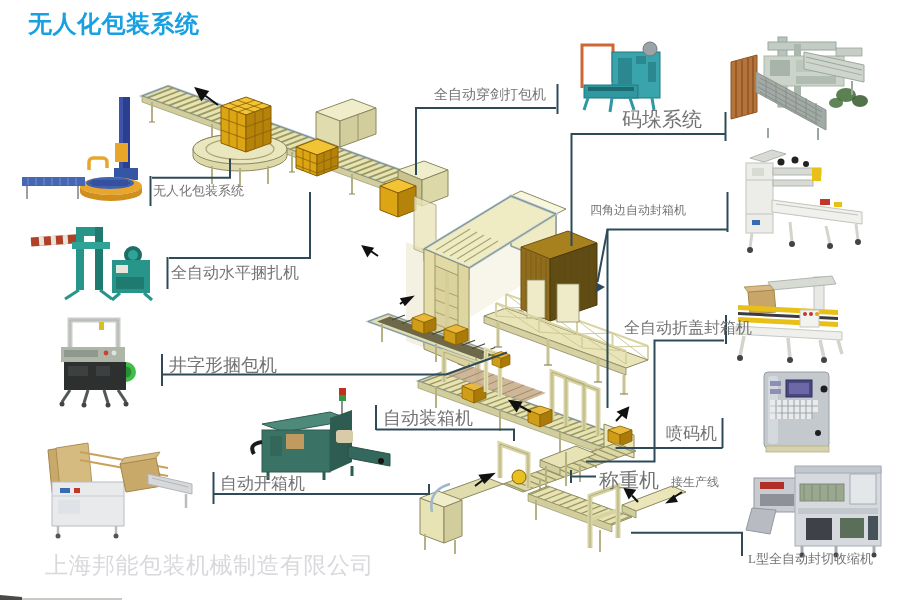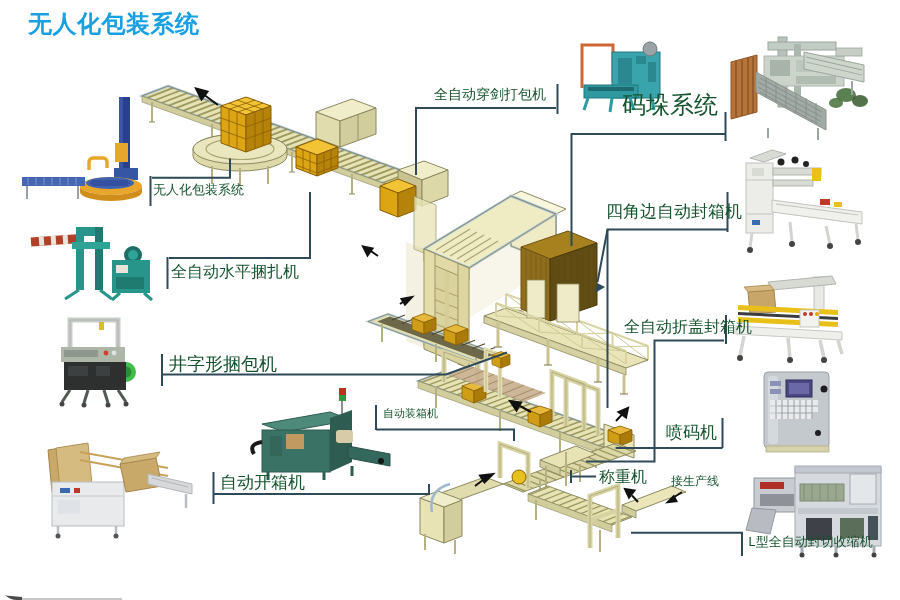--- a/index.html
+++ b/index.html
@@ -1,20 +1,20 @@
 <!DOCTYPE html>
 <html><head>
 <meta charset="utf-8">
 <style>
   html,body{margin:0;padding:0;background:#fff;}
   #stage{position:relative;width:900px;height:600px;background:#ffffff;overflow:hidden;
-         font-family:"DejaVu Sans",sans-serif;border-radius:17px;}
+         font-family:"DejaVu Sans",sans-serif;}
   #art{position:absolute;left:0;top:0;}
-  .lbl{position:absolute;color:#14532d;white-space:nowrap;line-height:1;
-       font-family:Liberation Mono, monospace;}
+  .lbl{position:absolute;color:#737373;white-space:nowrap;line-height:1;
+       font-family:Liberation Serif, serif;}
   #title{position:absolute;left:28px;top:8px;font-size:24px;font-weight:bold;
          letter-spacing:0.5px;}
   #watermark{position:absolute;left:45px;top:550px;font-size:23px;letter-spacing:0.5px;}
 </style>
 </head>
 <body>
 
 <div id="stage">
 
 <svg id="art" width="900" height="600" viewBox="0 0 900 600">
@@ -801,27 +801,28 @@
 
   <g>
     <polygon points="0,595 22,597 22,600 0,600" fill="#4a4a48"></polygon>
     <rect x="22" y="598" width="100" height="2" fill="#c8c8c6"></rect>
   </g>
 </svg>
 
 <div id="title" style="color: rgb(24, 160, 226);">无人化包装系统</div>
 
 <div class="lbl" style="left:434px;top:88px;font-size:14px">全自动穿剑打包机</div>
-<div class="lbl" style="left:622px;top:95px;font-size:24px">码垛系统</div>
-<div class="lbl" style="left:606px;top:204px;font-size:17px">四角边自动封箱机</div>
+<div class="lbl" style="left:622px;top:109px;font-size:20px">码垛系统</div>
+<div class="lbl" style="left:590px;top:204px;font-size:12px">四角边自动封箱机</div>
 <div class="lbl" style="left:624px;top:320px;font-size:16px">全自动折盖封箱机</div>
 <div class="lbl" style="left:666px;top:425px;font-size:17px">喷码机</div>
-<div class="lbl" style="left:599px;top:470px;font-size:16px">称重机</div>
+<div class="lbl" style="left:599px;top:470px;font-size:20px">称重机</div>
 <div class="lbl" style="left:671px;top:476px;font-size:12px">接生产线</div>
-<div class="lbl" style="left:748px;top:536px;font-size:13px">L型全自动封切收缩机</div>
+<div class="lbl" style="left:748px;top:552px;font-size:13px">L型全自动封切收缩机</div>
 <div class="lbl" style="left:153px;top:184px;font-size:13px">无人化包装系统</div>
 <div class="lbl" style="left:171px;top:265px;font-size:16px">全自动水平捆扎机</div>
 <div class="lbl" style="left:169px;top:356px;font-size:18px">井字形捆包机</div>
-<div class="lbl" style="left:383px;top:409px;font-size:11px">自动装箱机</div>
+<div class="lbl" style="left:383px;top:409px;font-size:18px">自动装箱机</div>
 <div class="lbl" style="left:220px;top:475px;font-size:17px">自动开箱机</div>
 
+<div id="watermark" style="color: rgb(217, 217, 221);">上海邦能包装机械制造有限公司</div>
 
 </div>
 
 </body></html>

